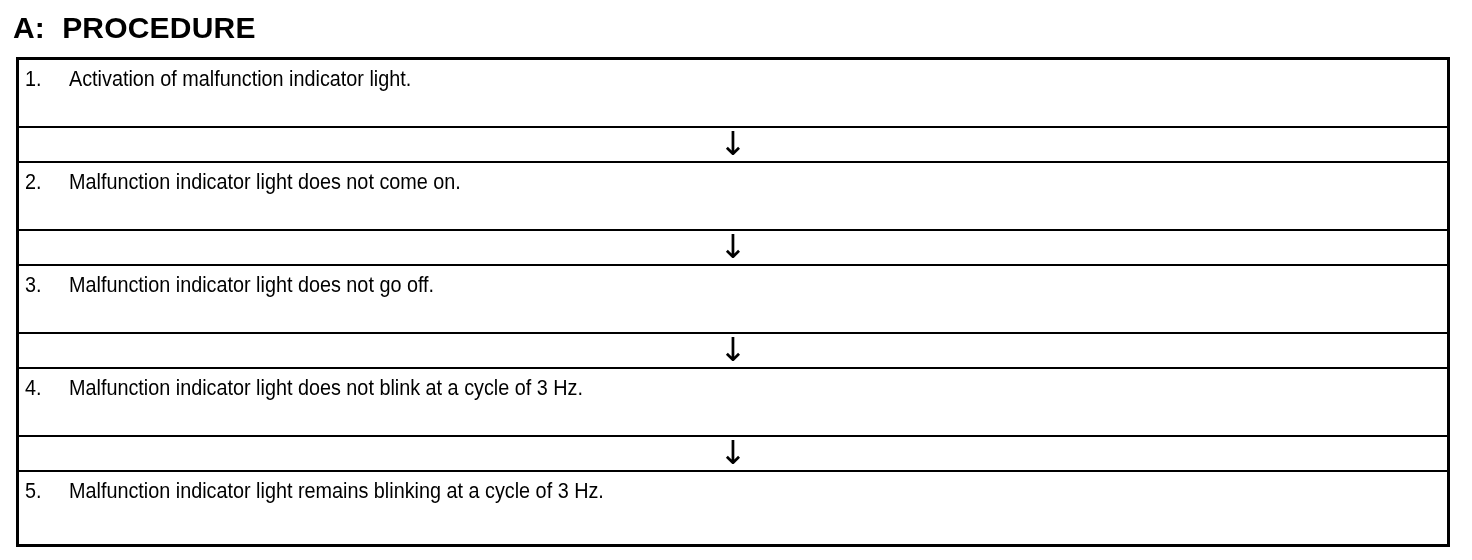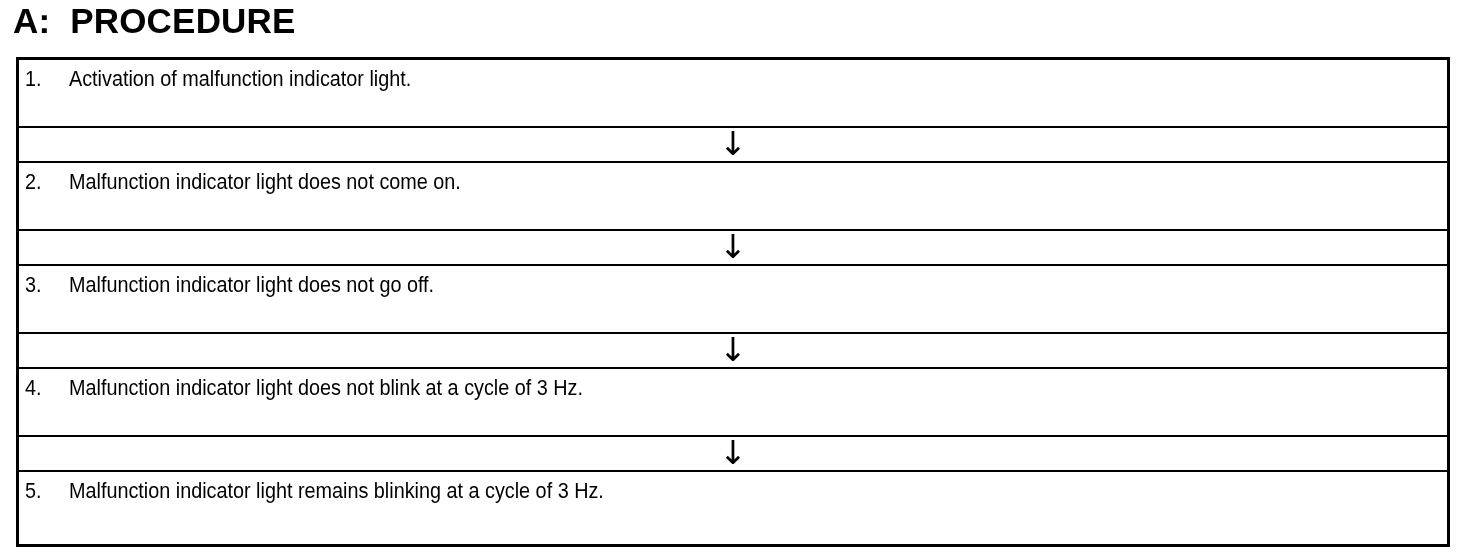--- a/index.html
+++ b/index.html
@@ -19,22 +19,22 @@
   #page {
     position: relative;
     width: 1472px;
     height: 560px;
   }
 
   
   .section-title {
     position: absolute;
     left: 13px;
-    top: 1px;
-    font-size: 35px;
+    top: 8px;
+    font-size: 30px;
     line-height: 40px;
     font-weight: bold;
     letter-spacing: 0.2px;
     white-space: pre;
     font-family: "Liberation Sans", "DejaVu Sans", sans-serif;
   }
 
   
   .proc-table {
     position: absolute;

